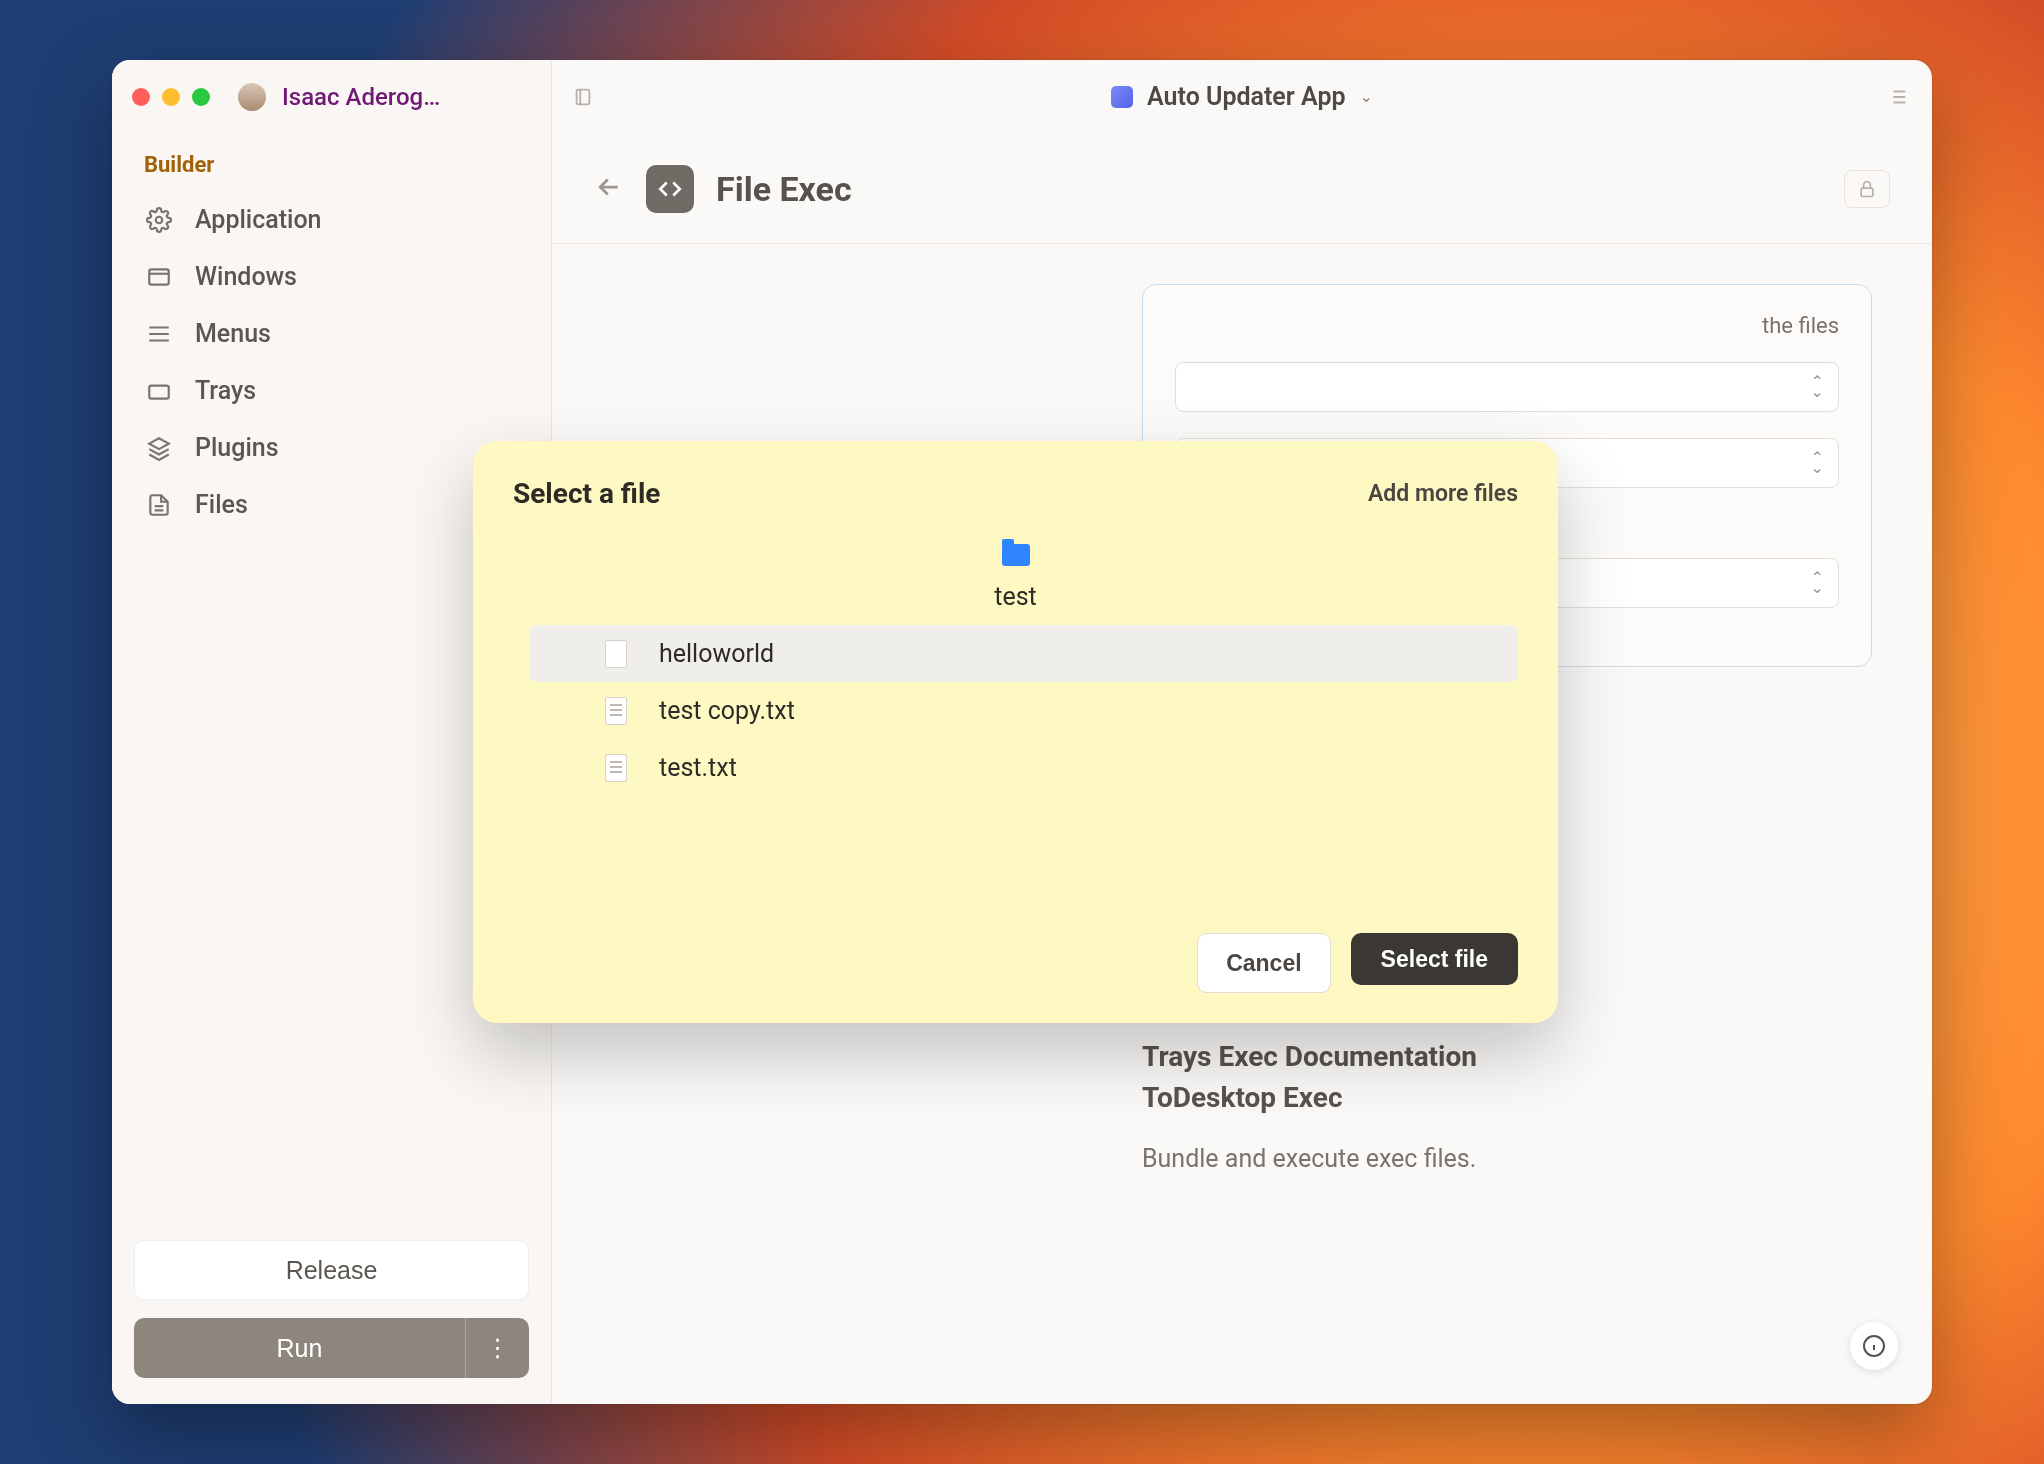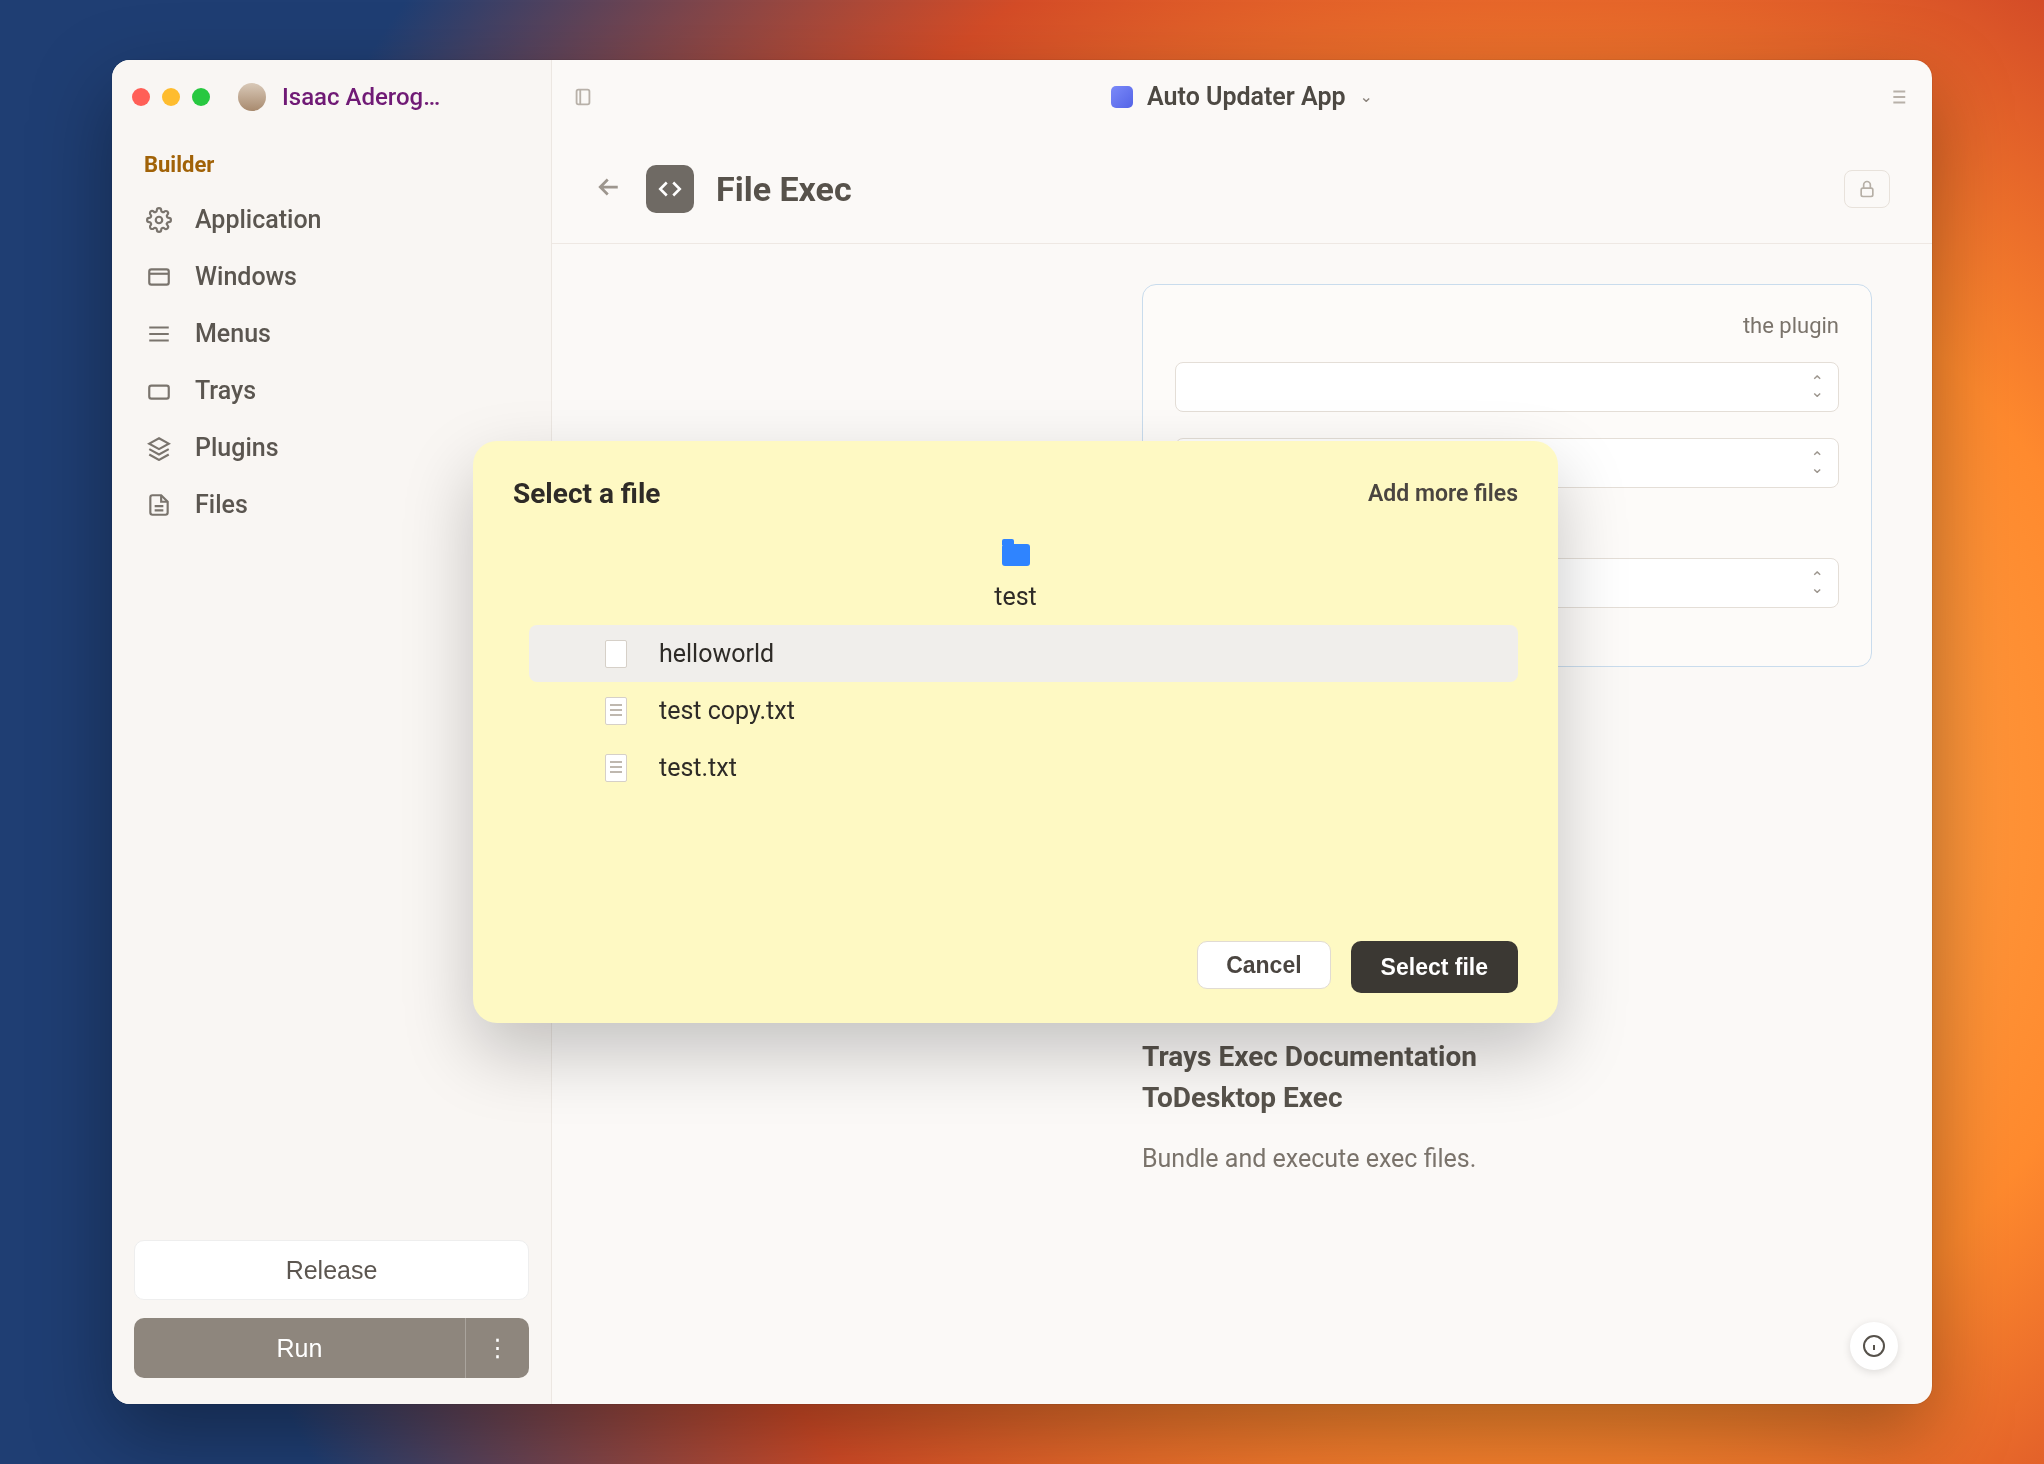--- a/index.html
+++ b/index.html
@@ -97,21 +97,21 @@
   .folder-icon { width:28px; height:22px; background:#2f84ff; border-radius:3px; position:relative;}
   .folder-icon::before{content:"";position:absolute;top:-5px;left:0;width:12px;height:6px;background:#2f84ff;border-radius:2px 2px 0 0;}
   .folder-name { font-size:25px; color:#2e2b27;}
   .file-list { flex:1;}
   .file-row { display:flex; align-items:center; gap:32px; padding:14px 10px 14px 76px; border-radius:8px; cursor:pointer;margin-left:16px;}
   .file-row.selected { background:#f0eeeb;}
   .file-icon { width:22px; height:28px; background:#fff; border:1.5px solid #d6d0c8; border-radius:2px; position:relative;}
   .file-icon.text::after{content:"";position:absolute;left:4px;top:6px;right:4px;height:2px;background:#bfb8af;box-shadow:0 5px 0 #bfb8af,0 10px 0 #bfb8af;}
   .file-name { font-size:25px; color:#2e2b27;}
   .modal-foot { display:flex; justify-content:flex-end; gap:20px; padding-top:18px;}
-  .btn-cancel { height:48px; padding:0 28px; background:#fff; border:1px solid #e1dbd3; border-radius:10px; font-size:23px; font-weight:600; color:#4a4540; cursor:pointer;}
+  .btn-cancel { height:60px; padding:0 28px; background:#fff; border:1px solid #e1dbd3; border-radius:10px; font-size:23px; font-weight:600; color:#4a4540; cursor:pointer;}
   .btn-select { height:52px; padding:0 30px; background:#3b3833; border:none; border-radius:10px; font-size:23px; font-weight:600; color:#fff; cursor:pointer;}
 </style>
 </head>
 <body>
 
 <div class="desktop">
   <div class="window">
 
     <div class="sidebar">
       <div class="titlebar">
@@ -207,21 +207,21 @@
         <div class="page-title">File Exec</div>
         <div class="lock-btn">
           <svg width="20" height="20" viewBox="0 0 24 24" fill="none" stroke="currentColor" stroke-width="2">
               <rect x="5" y="11" width="14" height="10" rx="2"></rect>
               <path d="M8 11V7a4 4 0 0 1 8 0v4"></path>
             </svg>
         </div>
       </div>
       <div class="content">
         <div class="config-card">
-          <div class="config-sub" style="text-align:right;">the plugin</div>
+          <div class="config-sub" style="text-align:right;">the files</div>
           <div class="select-group">
             <div class="select-box">
                 <span class="chev-ud">⌃<br>⌄</span>
               </div>
           </div>
           <div class="select-group">
             <div class="select-box">
                 <span class="chev-ud">⌃<br>⌄</span>
               </div>
           </div>

